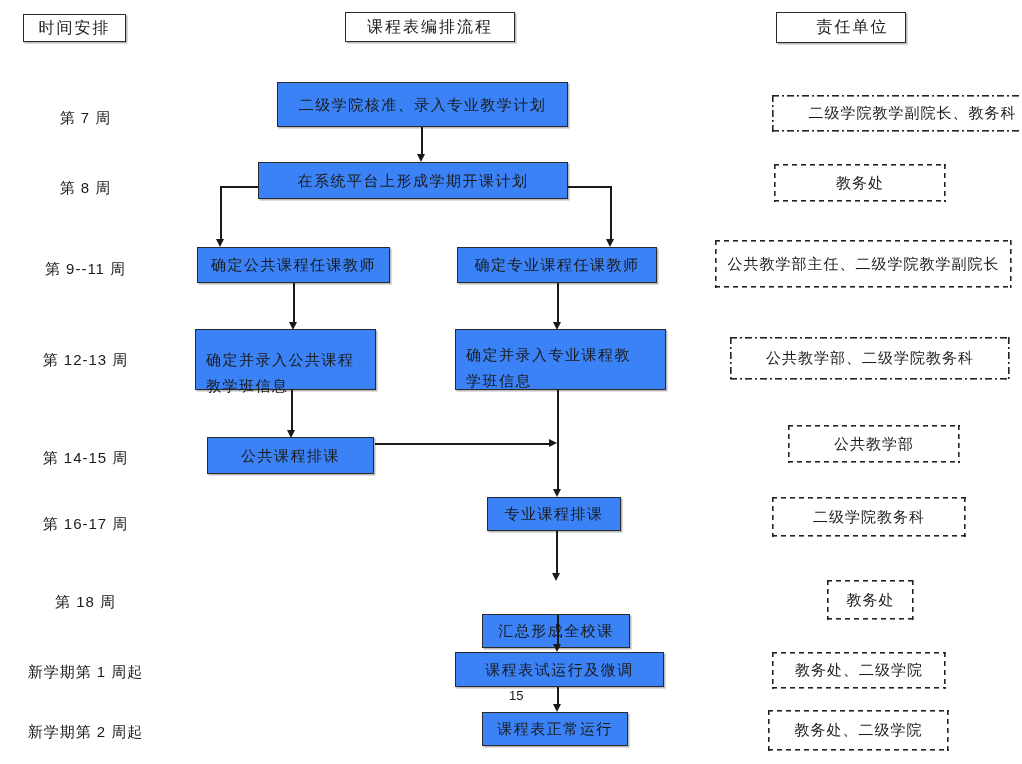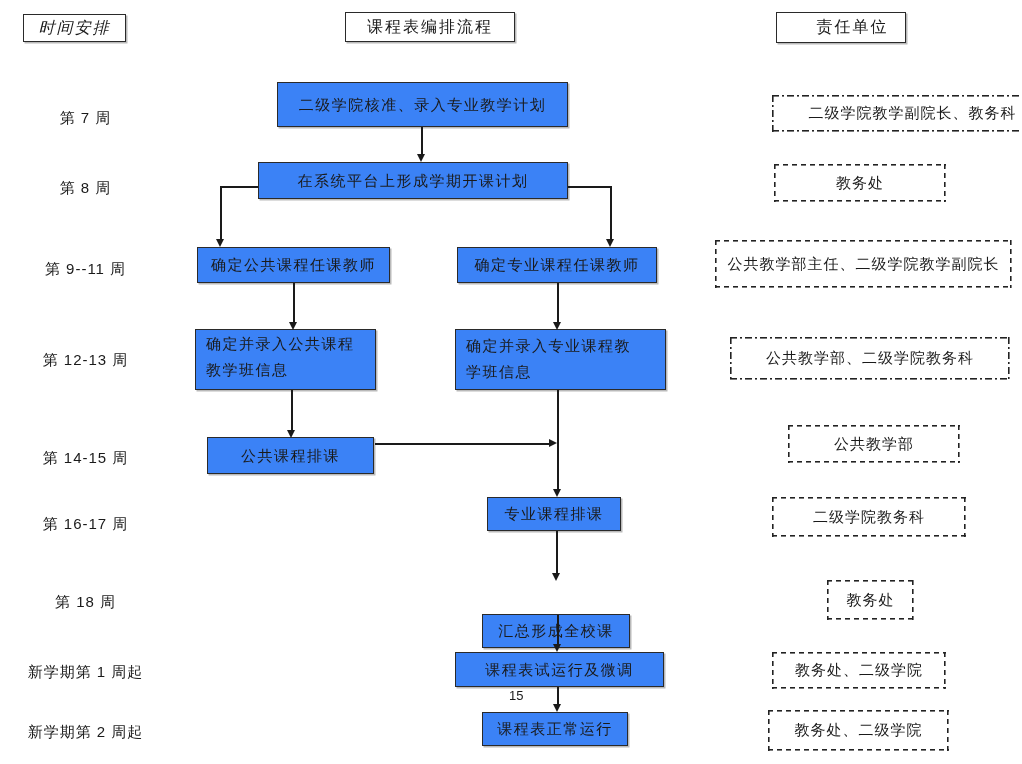--- a/index.html
+++ b/index.html
@@ -64,40 +64,40 @@
     border-left:4.5px solid transparent;border-right:4.5px solid transparent;
     border-top:8px solid #1a1a1a;}
   .arr-r{position:absolute;width:0;height:0;
     border-top:4.5px solid transparent;border-bottom:4.5px solid transparent;
     border-left:8px solid #1a1a1a;}
   .pagenum{position:absolute;font-size:13px;letter-spacing:0;}
 </style>
 </head>
 <body>
 
-<div class="hbox" style="left:23px;top:14px;width:103px;height:28px;font-style:italic;">时间安排</div>
+<div class="hbox" style="left:23px;top:14px;width:103px;height:28px;">时间安排</div>
 <div class="hbox" style="left:345px;top:12px;width:170px;height:30px;">课程表编排流程</div>
 <div class="hbox" style="left:776px;top:12px;width:130px;height:31px;padding-left:23px;">责任单位</div>
 
 <div class="tlabel" style="top:107px;">第 7 周</div>
 <div class="tlabel" style="top:177px;">第 8 周</div>
 <div class="tlabel" style="top:258px;">第 9--11 周</div>
 <div class="tlabel" style="top:349px;">第 12-13 周</div>
 <div class="tlabel" style="top:447px;">第 14-15 周</div>
 <div class="tlabel" style="top:513px;">第 16-17 周</div>
 <div class="tlabel" style="top:591px;">第 18 周</div>
 <div class="tlabel" style="top:661px;">新学期第 1 周起</div>
 <div class="tlabel" style="top:721px;">新学期第 2 周起</div>
 
 <div class="fbox" style="left:277px;top:82px;width:291px;height:45px;">二级学院核准、录入专业教学计划</div>
 <div class="fbox" style="left:258px;top:162px;width:310px;height:37px;">在系统平台上形成学期开课计划</div>
 <div class="fbox" style="left:197px;top:247px;width:193px;height:36px;">确定公共课程任课教师</div>
 <div class="fbox" style="left:457px;top:247px;width:200px;height:36px;">确定专业课程任课教师</div>
-<div class="fbox leftalign" style="left:195px;top:329px;width:181px;height:61px;padding:1px 20px 5px 10px;">确定并录入公共课程教学班信息</div>
-<div class="fbox leftalign" style="left:455px;top:329px;width:211px;height:61px;padding:5px 24px 5px 10px;font-family:Liberation Mono, monospace;">确定并录入专业课程教学班信息</div>
+<div class="fbox leftalign" style="left:195px;top:329px;width:181px;height:61px;padding:17px 20px 5px 10px;">确定并录入公共课程教学班信息</div>
+<div class="fbox leftalign" style="left:455px;top:329px;width:211px;height:61px;padding:12px 24px 5px 10px;">确定并录入专业课程教学班信息</div>
 <div class="fbox" style="left:207px;top:437px;width:167px;height:37px;">公共课程排课</div>
 <div class="fbox" style="left:487px;top:497px;width:134px;height:34px;">专业课程排课</div>
 <div class="fbox" style="left:482px;top:614px;width:148px;height:34px;">汇总形成全校课</div>
 <div class="fbox" style="left:455px;top:652px;width:209px;height:35px;">课程表试运行及微调</div>
 <div class="fbox" style="left:482px;top:712px;width:146px;height:34px;">课程表正常运行</div>
 
 <div class="vl" style="left:421px;top:127px;height:29px;"></div>
 <div class="arr-d" style="left:417px;top:154px;"></div>
 
 <div class="hl" style="left:220px;top:186px;width:38px;"></div>

